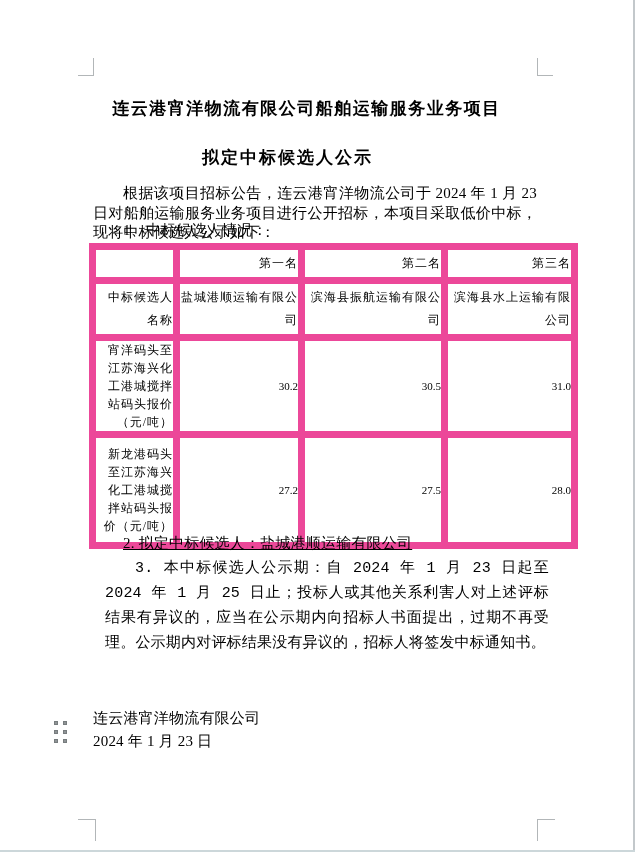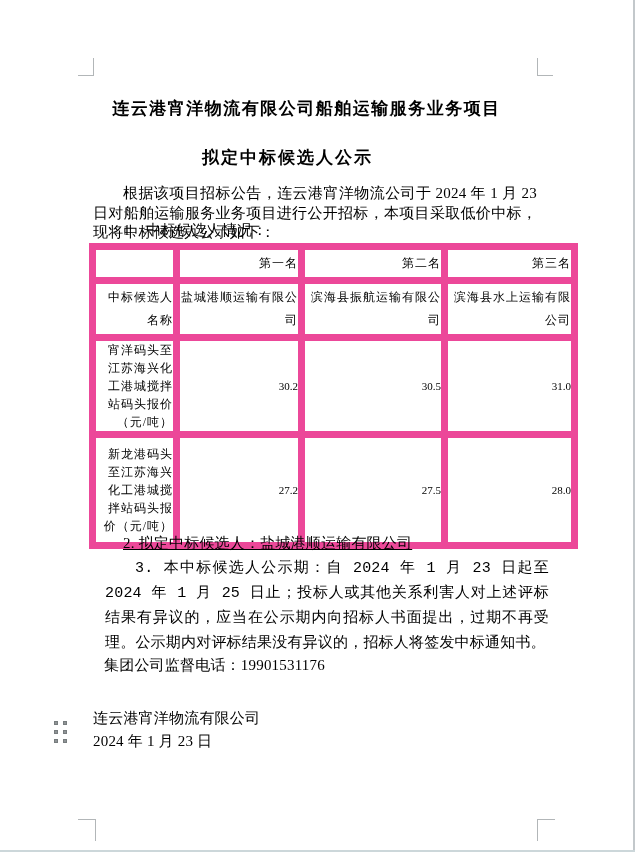--- a/index.html
+++ b/index.html
@@ -123,21 +123,20 @@
         <td class="num">27.5</td>
         <td class="num">28.0</td>
       </tr>
     </tbody>
   </table>
 
   <div class="item2 body-text">2. 拟定中标候选人：盐城港顺运输有限公司</div>
   <div class="item3 body-text">3. 本中标候选人公示期：自 2024 年 1 月 23 日起至 2024 年 1 月 25 日止；投标人或其他关系利害人对上述评标结果有异议的，应当在公示期内向招标人书面提出，过期不再受理。公示期内对评标结果没有异议的，招标人将签发中标通知书。</div>
 
   <div class="phones body-text">
-    <div>集团公司监督电话：19901531176</div>
   </div>
 
   <div class="anchor-dots">
     <span></span>
       <span></span>
       <span></span>
       <span></span>
       <span></span>
       <span></span>
   </div>

